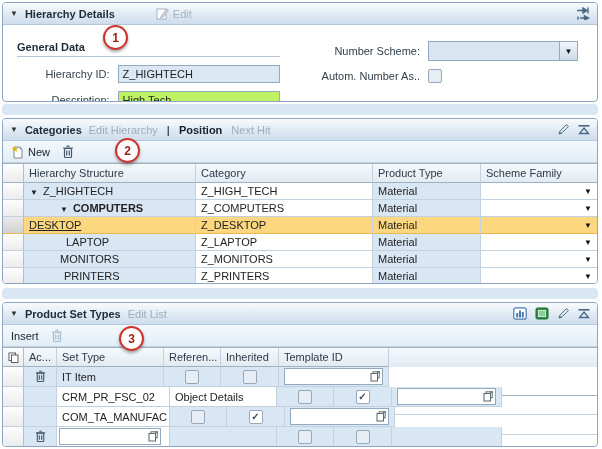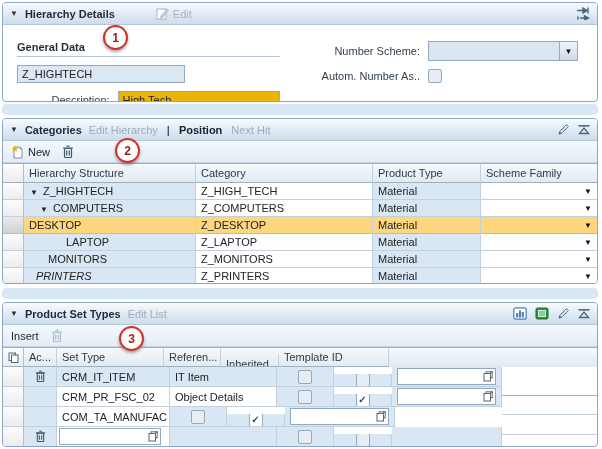--- a/index.html
+++ b/index.html
@@ -19,21 +19,21 @@
   .toolbar{height:21px;background:linear-gradient(#f3f8fc,#e3edf6);border-bottom:1px solid #c3d2e1;display:flex;align-items:center;padding:0 8px;gap:12px;}
   .tb-btn{display:inline-flex;align-items:center;gap:4px;background:none;border:none;font:inherit;color:#18222c;cursor:pointer;padding:0;}
   
   .form-wrap{display:flex;padding:16px 14px 0 14px;}
   .form-col{width:50%;box-sizing:border-box;}
   .form-col.left{padding-right:20px;}
   .col-heading{font-weight:bold;color:#1e2b38;border-bottom:1px solid #b7c6d5;padding-bottom:3px;margin-bottom:8px;}
   .f-row{display:flex;align-items:center;margin-bottom:8px;}
   .f-label{width:96px;text-align:right;margin-right:8px;color:#33404d;}
   .f-label.wide{width:120px;text-align:right;}
-  .inp{height:16px;border:1px solid #93a9bf;background:#eab308;padding:0 4px;font:inherit;width:158px;display:flex;align-items:center;}
+  .inp{height:16px;border:1px solid #93a9bf;background:#bef264;padding:0 4px;font:inherit;width:158px;display:flex;align-items:center;}
   .inp.readonly{background:#dbe7f3;}
   .ddl{height:18px;border:1px solid #93a9bf;background:#d9e5f0;width:148px;display:flex;align-items:stretch;}
   .ddl .ddl-val{flex:1;}
   .ddl .ddl-btn{width:17px;background:linear-gradient(#f0f5fa,#ccd9e6);border-left:1px solid #93a9bf;display:flex;align-items:center;justify-content:center;font-size:8px;color:#111;cursor:pointer;}
   .cb{width:12px;height:12px;border:1px solid #97a8b9;background:#e6edf4;border-radius:2px;display:inline-flex;align-items:center;justify-content:center;box-sizing:content-box;}
   .cb.checked{background:#fff;}
   .cb.checked::after{content:"\2713";font-size:10px;color:#3c4a58;font-weight:bold;line-height:1;}
   
   .spacer-bar{position:absolute;left:2px;width:596px;height:11px;background:#d9e6f3;border-radius:4px;box-sizing:border-box;}
   
@@ -53,21 +53,21 @@
   .c-category{width:177px;flex:none;}
   .c-ptype{width:108px;flex:none;}
   .c-ofam{flex:1;position:relative;}
   .tree-arrow{font-size:8px;margin-right:5px;color:#222;}
   .dd-arrow{position:absolute;right:5px;top:0;font-size:8px;color:#111;cursor:pointer;}
   .s-sel{width:21px;flex:none;}
   .s-ac{width:33px;flex:none;display:flex;align-items:center;justify-content:center;}
   .s-id{width:113px;flex:none;}
   .s-type{width:107px;flex:none;}
   .s-ref{width:57px;flex:none;display:flex;align-items:center;justify-content:center;}
-  .s-inh{width:58px;flex:none;display:flex;align-items:center;justify-content:center;margin-top:7px;}
+  .s-inh{width:58px;flex:none;display:flex;align-items:center;justify-content:center;}
   .s-tid{width:110px;flex:none;display:flex;align-items:center;justify-content:flex-end;}
   .s-tpl{flex:1;margin-top:47px;}
   .trow.srow{height:20px;line-height:20px;}
   .vh-input{height:15px;border:1px solid #93a9bf;background:#fff;display:flex;align-items:center;justify-content:flex-end;padding:0 2px;width:96px;cursor:text;}
   
   .badge{position:absolute;width:21px;height:21px;border-radius:50%;background:#fff;border:2px solid #d0342c;color:#9c1d14;font-weight:bold;font-size:12px;display:flex;align-items:center;justify-content:center;box-shadow:0 2px 3px rgba(60,60,60,.45);z-index:50;}
   svg{display:block;}
 </style>
 </head>
 <body>
@@ -97,20 +97,21 @@
               <path d="M8.5 8.8 L12.5 11 L8.5 13.2 Z"></path>
             </g>
           </svg>
         </span>
     </span>
   </div>
   <div class="form-wrap">
     <div class="form-col left">
       <div class="col-heading">General Data</div>
       <div class="f-row">
+        <span class="f-label">Hierarchy ID:</span>
         <span class="inp readonly">Z_HIGHTECH</span>
       </div>
       <div class="f-row">
         <span class="f-label">Description:</span>
         <span class="inp">High Tech</span>
       </div>
     </div>
     <div class="form-col">
       <div class="f-row">
         <span class="f-label wide">Number Scheme:</span>
@@ -187,49 +188,49 @@
       </div>
       <div class="trow">
         <div class="tcell c-sel sel-handle"></div>
         <div class="tcell c-structure cell-blue" style="padding-left: 6px;"><span class="tree-arrow">▼</span><span>Z_HIGHTECH</span></div>
         <div class="tcell c-category cell-white">Z_HIGH_TECH</div>
         <div class="tcell c-ptype cell-blue">Material</div>
         <div class="tcell c-ofam cell-white"><span></span><span class="dd-arrow">▼</span></div>
       </div>
       <div class="trow">
         <div class="tcell c-sel sel-handle"></div>
-        <div class="tcell c-structure cell-blue" style="padding-left: 16px;"><span class="tree-arrow">▼</span><span>COMPUTERS</span></div>
+        <div class="tcell c-structure cell-blue" style="padding-left: 36px; font-weight: bold;"><span class="tree-arrow">▼</span><span>COMPUTERS</span></div>
         <div class="tcell c-category cell-white">Z_COMPUTERS</div>
         <div class="tcell c-ptype cell-blue">Material</div>
         <div class="tcell c-ofam cell-white"><span></span><span class="dd-arrow">▼</span></div>
       </div>
       <div class="trow row-selected">
         <div class="tcell c-sel sel-handle"></div>
-        <div class="tcell c-structure cell-blue" style=""><span>DESKTOP</span></div>
+        <div class="tcell c-structure cell-blue" style=" text-decoration: underline;"><span>DESKTOP</span></div>
         <div class="tcell c-category cell-white">Z_DESKTOP</div>
         <div class="tcell c-ptype cell-blue">Material</div>
         <div class="tcell c-ofam cell-white"><span></span><span class="dd-arrow">▼</span></div>
       </div>
       <div class="trow">
         <div class="tcell c-sel sel-handle"></div>
         <div class="tcell c-structure cell-blue" style="padding-left: 42px;"><span>LAPTOP</span></div>
         <div class="tcell c-category cell-white">Z_LAPTOP</div>
         <div class="tcell c-ptype cell-blue">Material</div>
         <div class="tcell c-ofam cell-white"><span></span><span class="dd-arrow">▼</span></div>
       </div>
       <div class="trow">
         <div class="tcell c-sel sel-handle"></div>
-        <div class="tcell c-structure cell-blue" style="padding-left: 24px;"><span>MONITORS</span></div>
+        <div class="tcell c-structure cell-blue" style="padding-left: 36px;"><span>MONITORS</span></div>
         <div class="tcell c-category cell-white">Z_MONITORS</div>
         <div class="tcell c-ptype cell-blue">Material</div>
         <div class="tcell c-ofam cell-white"><span></span><span class="dd-arrow">▼</span></div>
       </div>
       <div class="trow">
         <div class="tcell c-sel sel-handle"></div>
-        <div class="tcell c-structure cell-blue" style="padding-left: 12px; font-style: italic;"><span>PRINTERS</span></div>
+        <div class="tcell c-structure cell-blue" style="padding-left: 40px;"><span>PRINTERS</span></div>
         <div class="tcell c-category cell-white">Z_PRINTERS</div>
         <div class="tcell c-ptype cell-blue">Material</div>
         <div class="tcell c-ofam cell-white"><span></span><span class="dd-arrow">▼</span></div>
       </div>
     </div>
 </section>
 
 <div class="spacer-bar" style="top:288px;"></div>
 
 <section class="panel" style="top:302px;height:145px;">
@@ -307,21 +308,20 @@
               <g fill="none" stroke="#44566a" stroke-width="1.2">
                 <rect x="2.5" y="3.5" width="7" height="9" rx="1"></rect>
                 <line x1="1" y1="3" x2="11" y2="3"></line>
                 <line x1="4.5" y1="1.2" x2="7.5" y2="1.2"></line>
                 <line x1="4.7" y1="5.5" x2="4.7" y2="10.5"></line>
                 <line x1="7.3" y1="5.5" x2="7.3" y2="10.5"></line>
               </g>
             </svg>
           </span>
         </div>
-        <div class="tcell s-id cell-blue">CRM_IT_ITEM</div>
         <div class="tcell s-type cell-blue">IT Item</div>
         <div class="tcell s-ref cell-blue">
           <span class="cb"></span>
         </div>
         <div class="tcell s-inh cell-blue">
           <span class="cb"></span>
         </div>
         <div class="tcell s-tid cell-blue">
           <span class="vh-input">
             <span>

